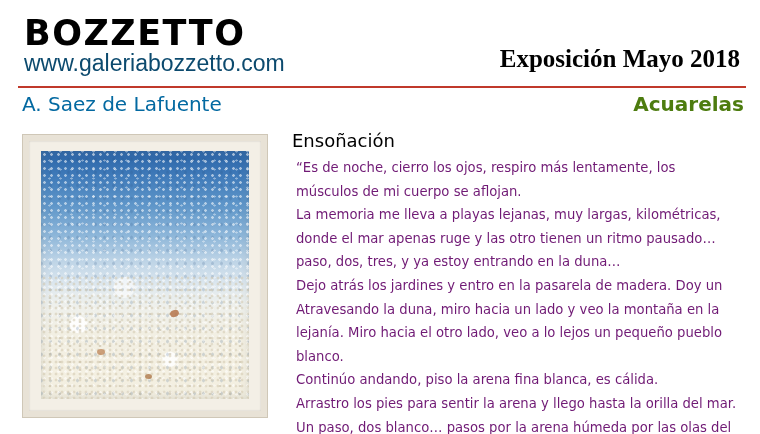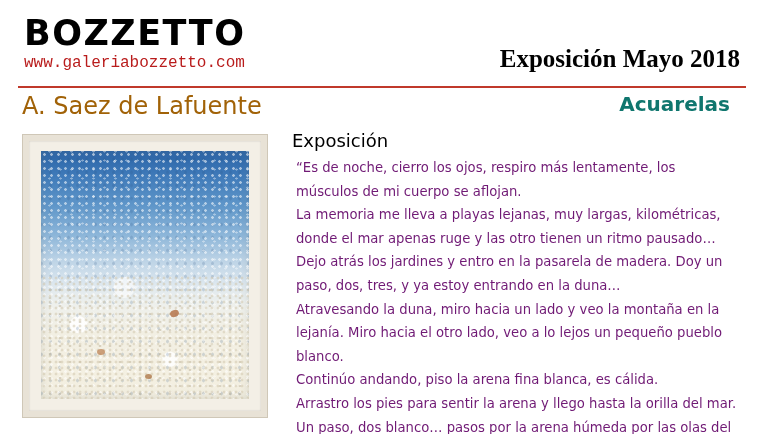--- a/index.html
+++ b/index.html
@@ -37,23 +37,23 @@
   .brand-title {
     font-family: "DejaVu Sans", sans-serif;
     font-weight: bold;
     font-size: 35px;
     letter-spacing: 1.5px;
     line-height: 38px;
     color: #000000;
     white-space: nowrap;
   }
   .brand-url {
-    font-family: Liberation Mono, monospace;
-    font-size: 16px;
-    color: #b91c1c;
+    font-family: Liberation Sans, sans-serif;
+    font-size: 23px;
+    color: #0c4a6e;
     line-height: 20px;
     margin-top: 1px;
     white-space: nowrap;
   }
   .expo-title {
     position: absolute;
     right: 20px;
     top: 45px;
     font-family: Liberation Serif, serif;
     font-weight: bold;
@@ -77,32 +77,32 @@
     left: 0;
     right: 0;
     top: 90px;
     height: 36px;
   }
   .artist {
     position: absolute;
     left: 22px;
     top: 2px;
     font-family: "DejaVu Sans", sans-serif;
-    font-size: 24px;
-    color: #a16207;
+    font-size: 20px;
+    color: #0369a1;
     white-space: nowrap;
   }
   .technique {
     position: absolute;
-    right: 30px;
+    right: 16px;
     top: 2px;
     font-family: "DejaVu Sans", sans-serif;
     font-weight: bold;
     font-size: 20px;
-    color: #0f766e;
+    color: #4d7c0f;
     white-space: nowrap;
   }
 
   
   .artwork {
     position: absolute;
     left: 22px;
     top: 134px;
     width: 246px;
     height: 284px;
@@ -223,28 +223,28 @@
         <div class="speckle"></div>
         <div class="speckle-lower"></div>
         <div class="pebble pebble-a"></div>
         <div class="pebble pebble-b"></div>
         <div class="pebble pebble-c"></div>
       </div>
     </div>
   </div>
 
   <div class="poem">
-    <div class="poem-title">Exposición</div>
+    <div class="poem-title">Ensoñación</div>
     <div class="poem-body" id="poem-body">
         <p>“Es de noche, cierro los ojos, respiro más lentamente, los</p>
         <p>músculos de mi cuerpo se aflojan.</p>
         <p>La memoria me lleva a playas lejanas, muy largas, kilométricas,</p>
         <p>donde el mar apenas ruge y las otro tienen un ritmo pausado…</p>
+        <p>paso, dos, tres, y ya estoy entrando en la duna…</p>
         <p>Dejo atrás los jardines y entro en la pasarela de madera. Doy un</p>
-        <p>paso, dos, tres, y ya estoy entrando en la duna…</p>
         <p>Atravesando la duna, miro hacia un lado y veo la montaña en la</p>
         <p>lejanía. Miro hacia el otro lado,  veo a lo lejos  un pequeño pueblo</p>
         <p>blanco.</p>
         <p>Continúo andando, piso la arena fina blanca, es cálida.</p>
         <p>Arrastro los pies para sentir la arena y llego hasta la orilla del mar.</p>
         <p>Un paso, dos blanco… pasos por la arena húmeda por las olas del</p>
         <p>mar…”</p>
       </div>
   </div>
 

